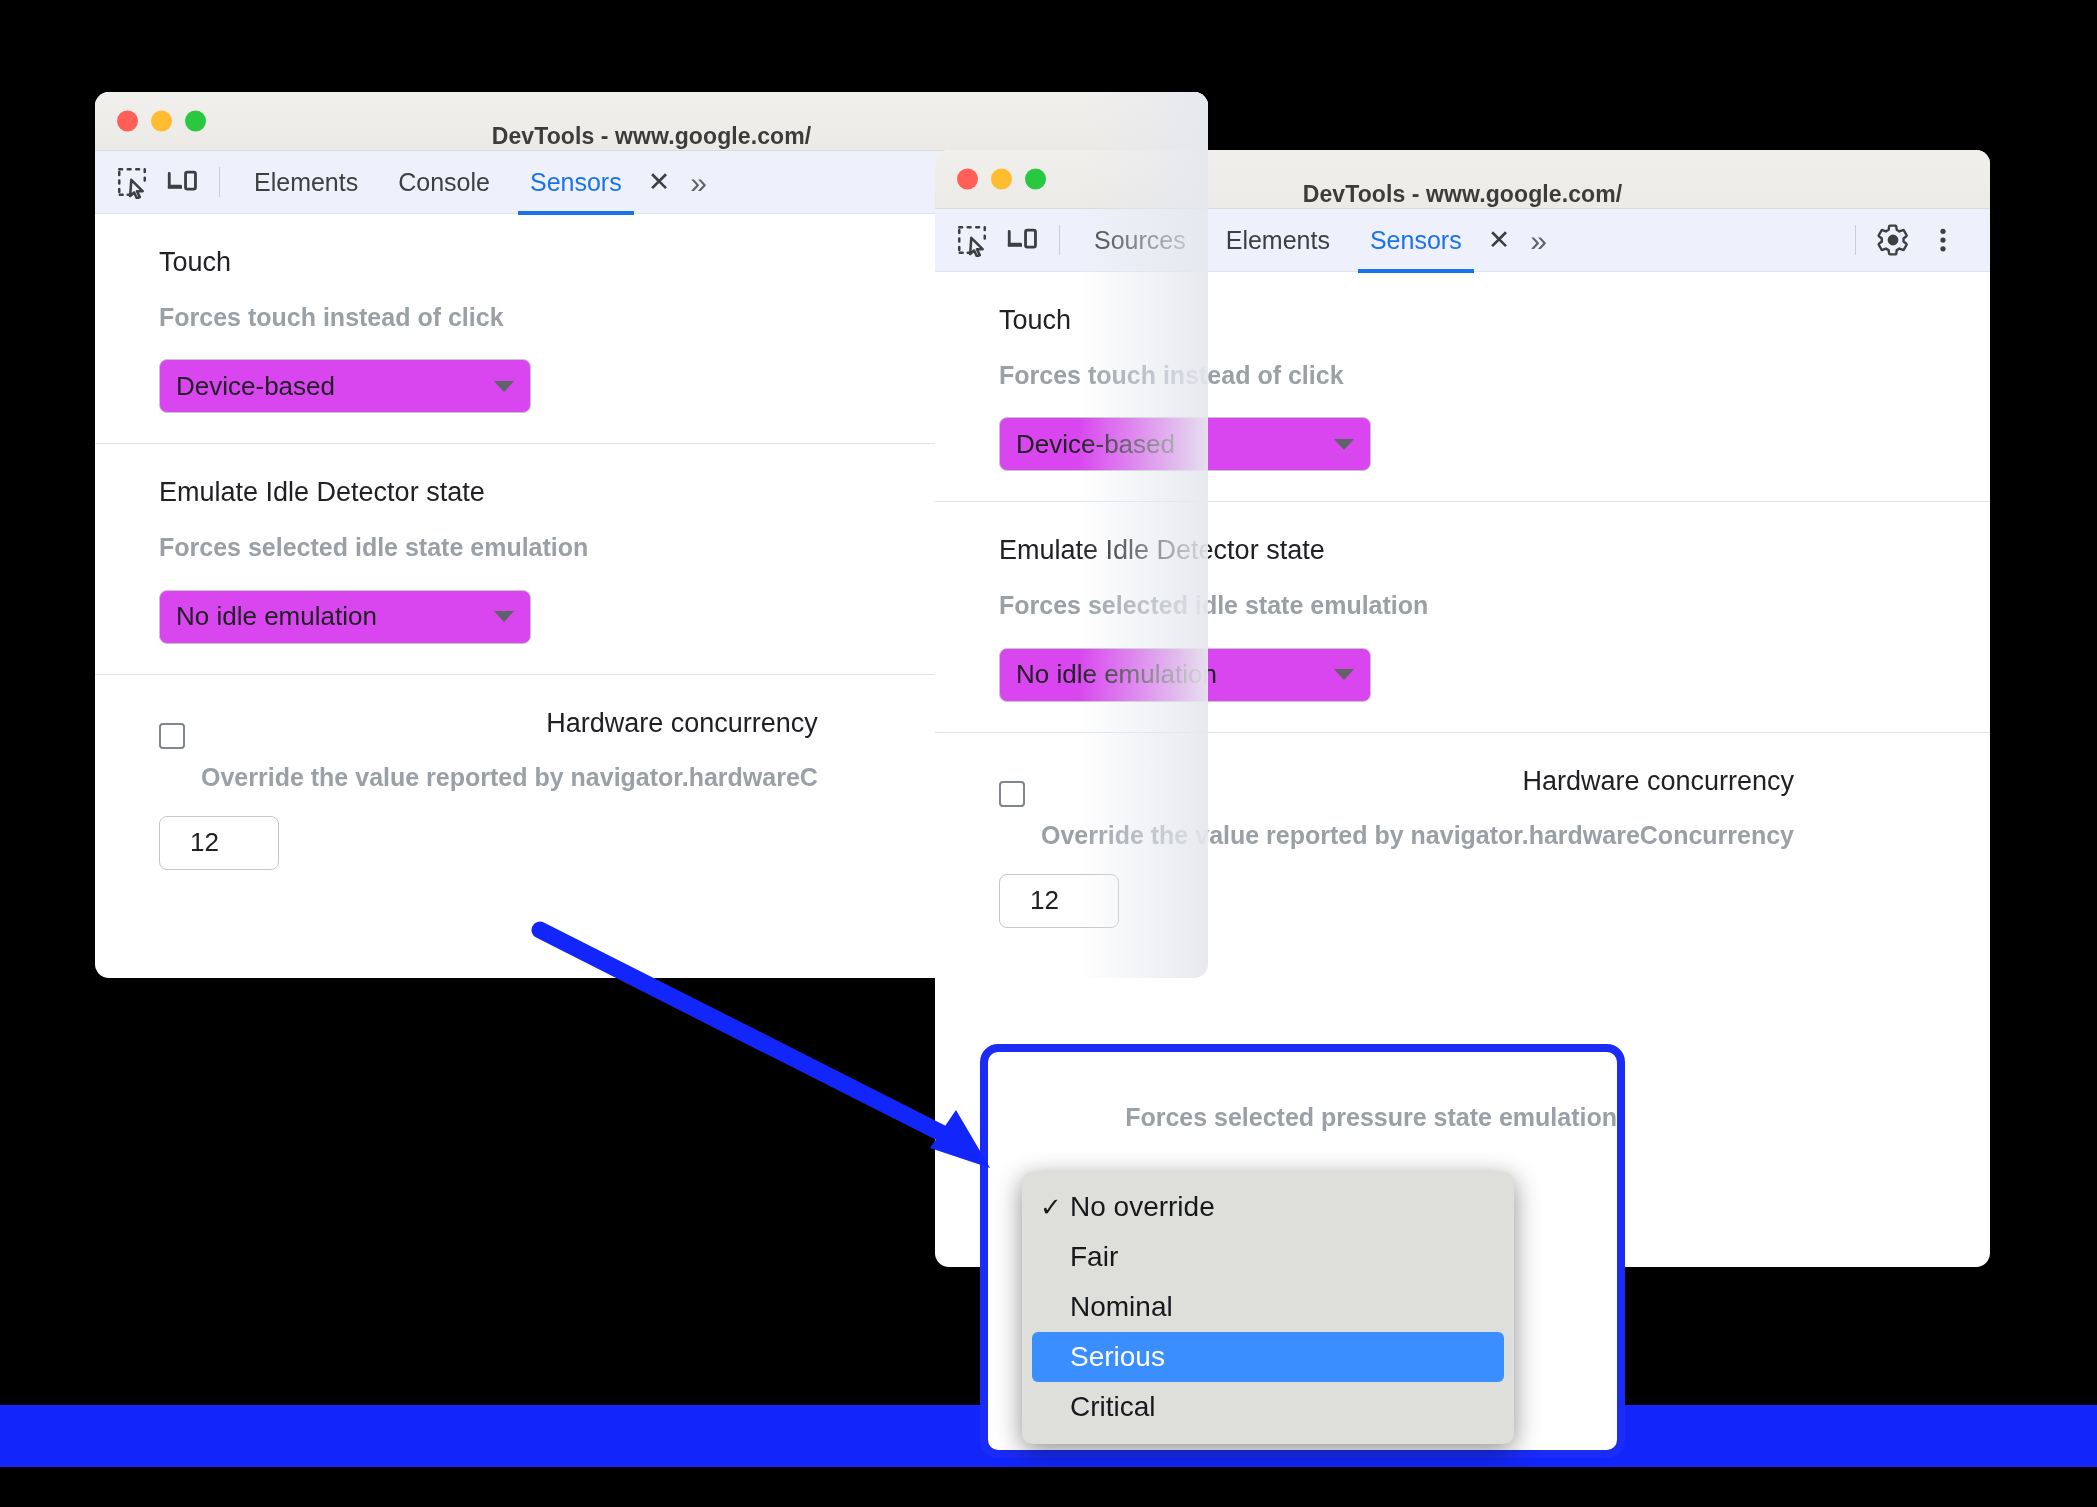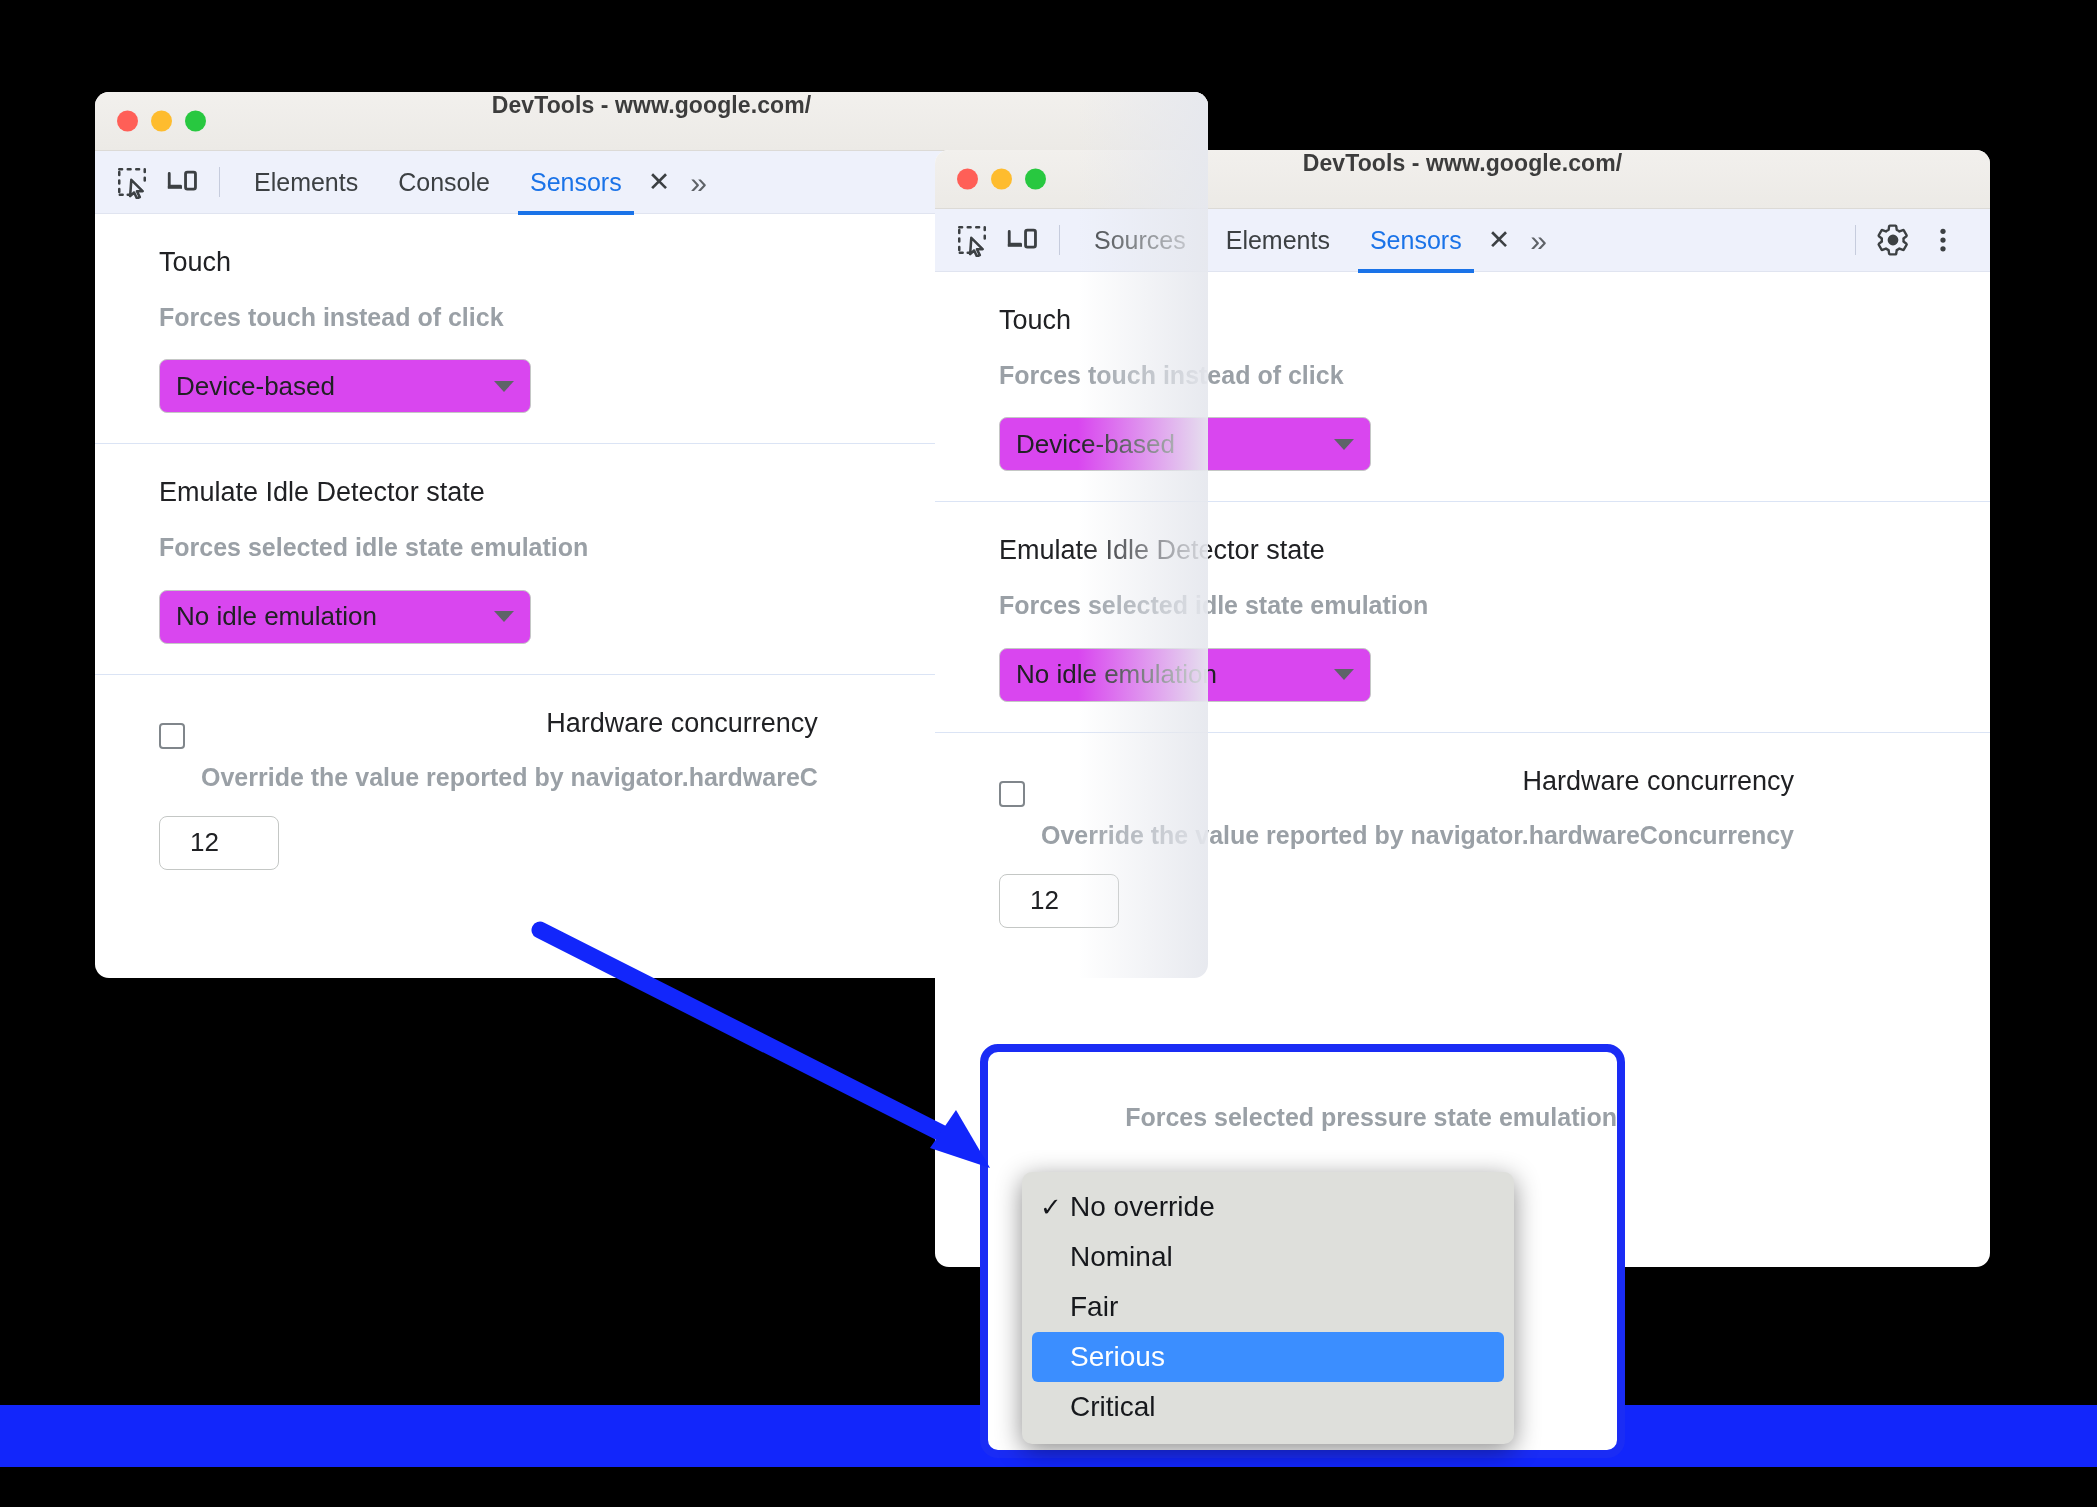--- a/index.html
+++ b/index.html
@@ -21,21 +21,21 @@
     position: absolute;
     background: #ffffff;
     border-radius: 14px;
     overflow: hidden;
   }
   .titlebar {
     height: 58px;
     background: linear-gradient(to bottom, #f2f0ed 0%, #eceae6 100%);
     position: relative;
     display: flex;
-    align-items: flex-start;
+    align-items: flex-end;
     border-bottom: 1px solid #dcdad6;
   }
   .traffic {
     position: absolute;
     left: 22px;
     top: 50%;
     transform: translateY(-50%);
     display: flex;
     gap: 13px;
   }
@@ -460,25 +460,25 @@
   </div>
 </div>
 
 <div id="pressure-menu">
   <div class="menu-item">
     <span class="menu-check">✓</span>
     <span>No override</span>
   </div>
   <div class="menu-item">
     <span class="menu-check"></span>
-    <span>Nominal</span>
+    <span>Fair</span>
   </div>
   <div class="menu-item">
     <span class="menu-check"></span>
-    <span>Fair</span>
+    <span>Nominal</span>
   </div>
   <div class="menu-item selected">
     <span class="menu-check"></span>
     <span>Serious</span>
   </div>
   <div class="menu-item">
     <span class="menu-check"></span>
     <span>Critical</span>
   </div>
 </div>

